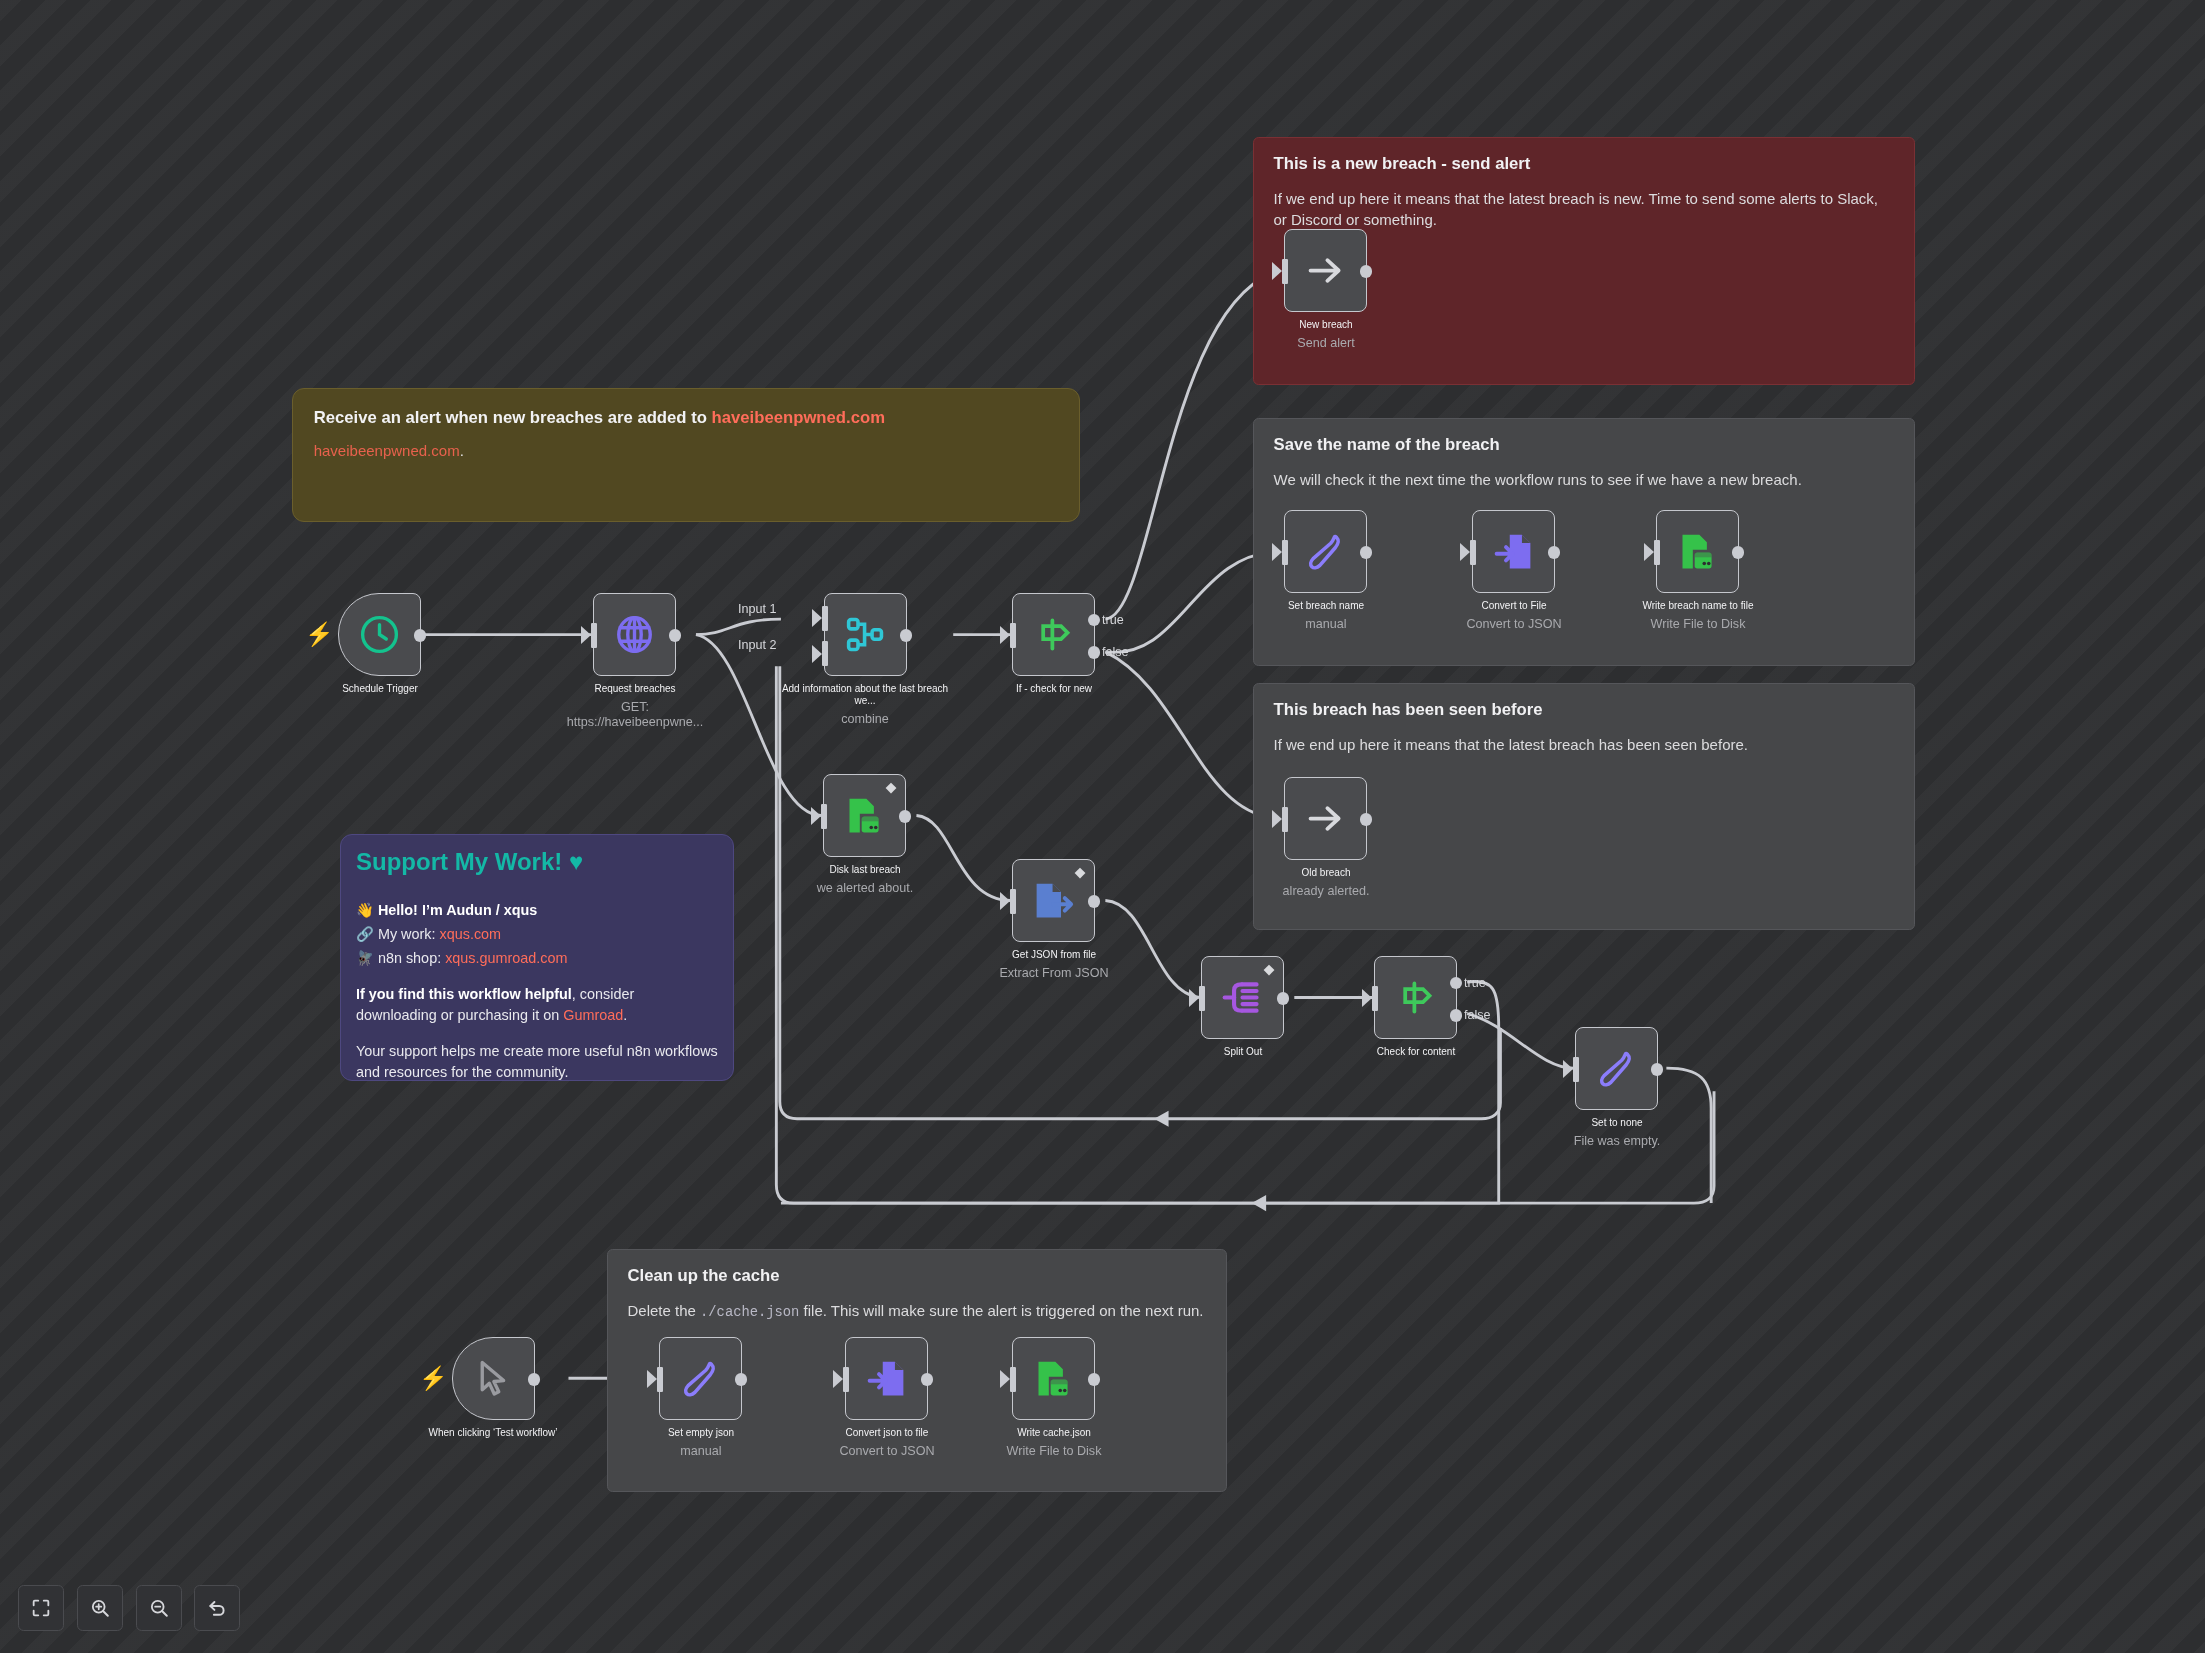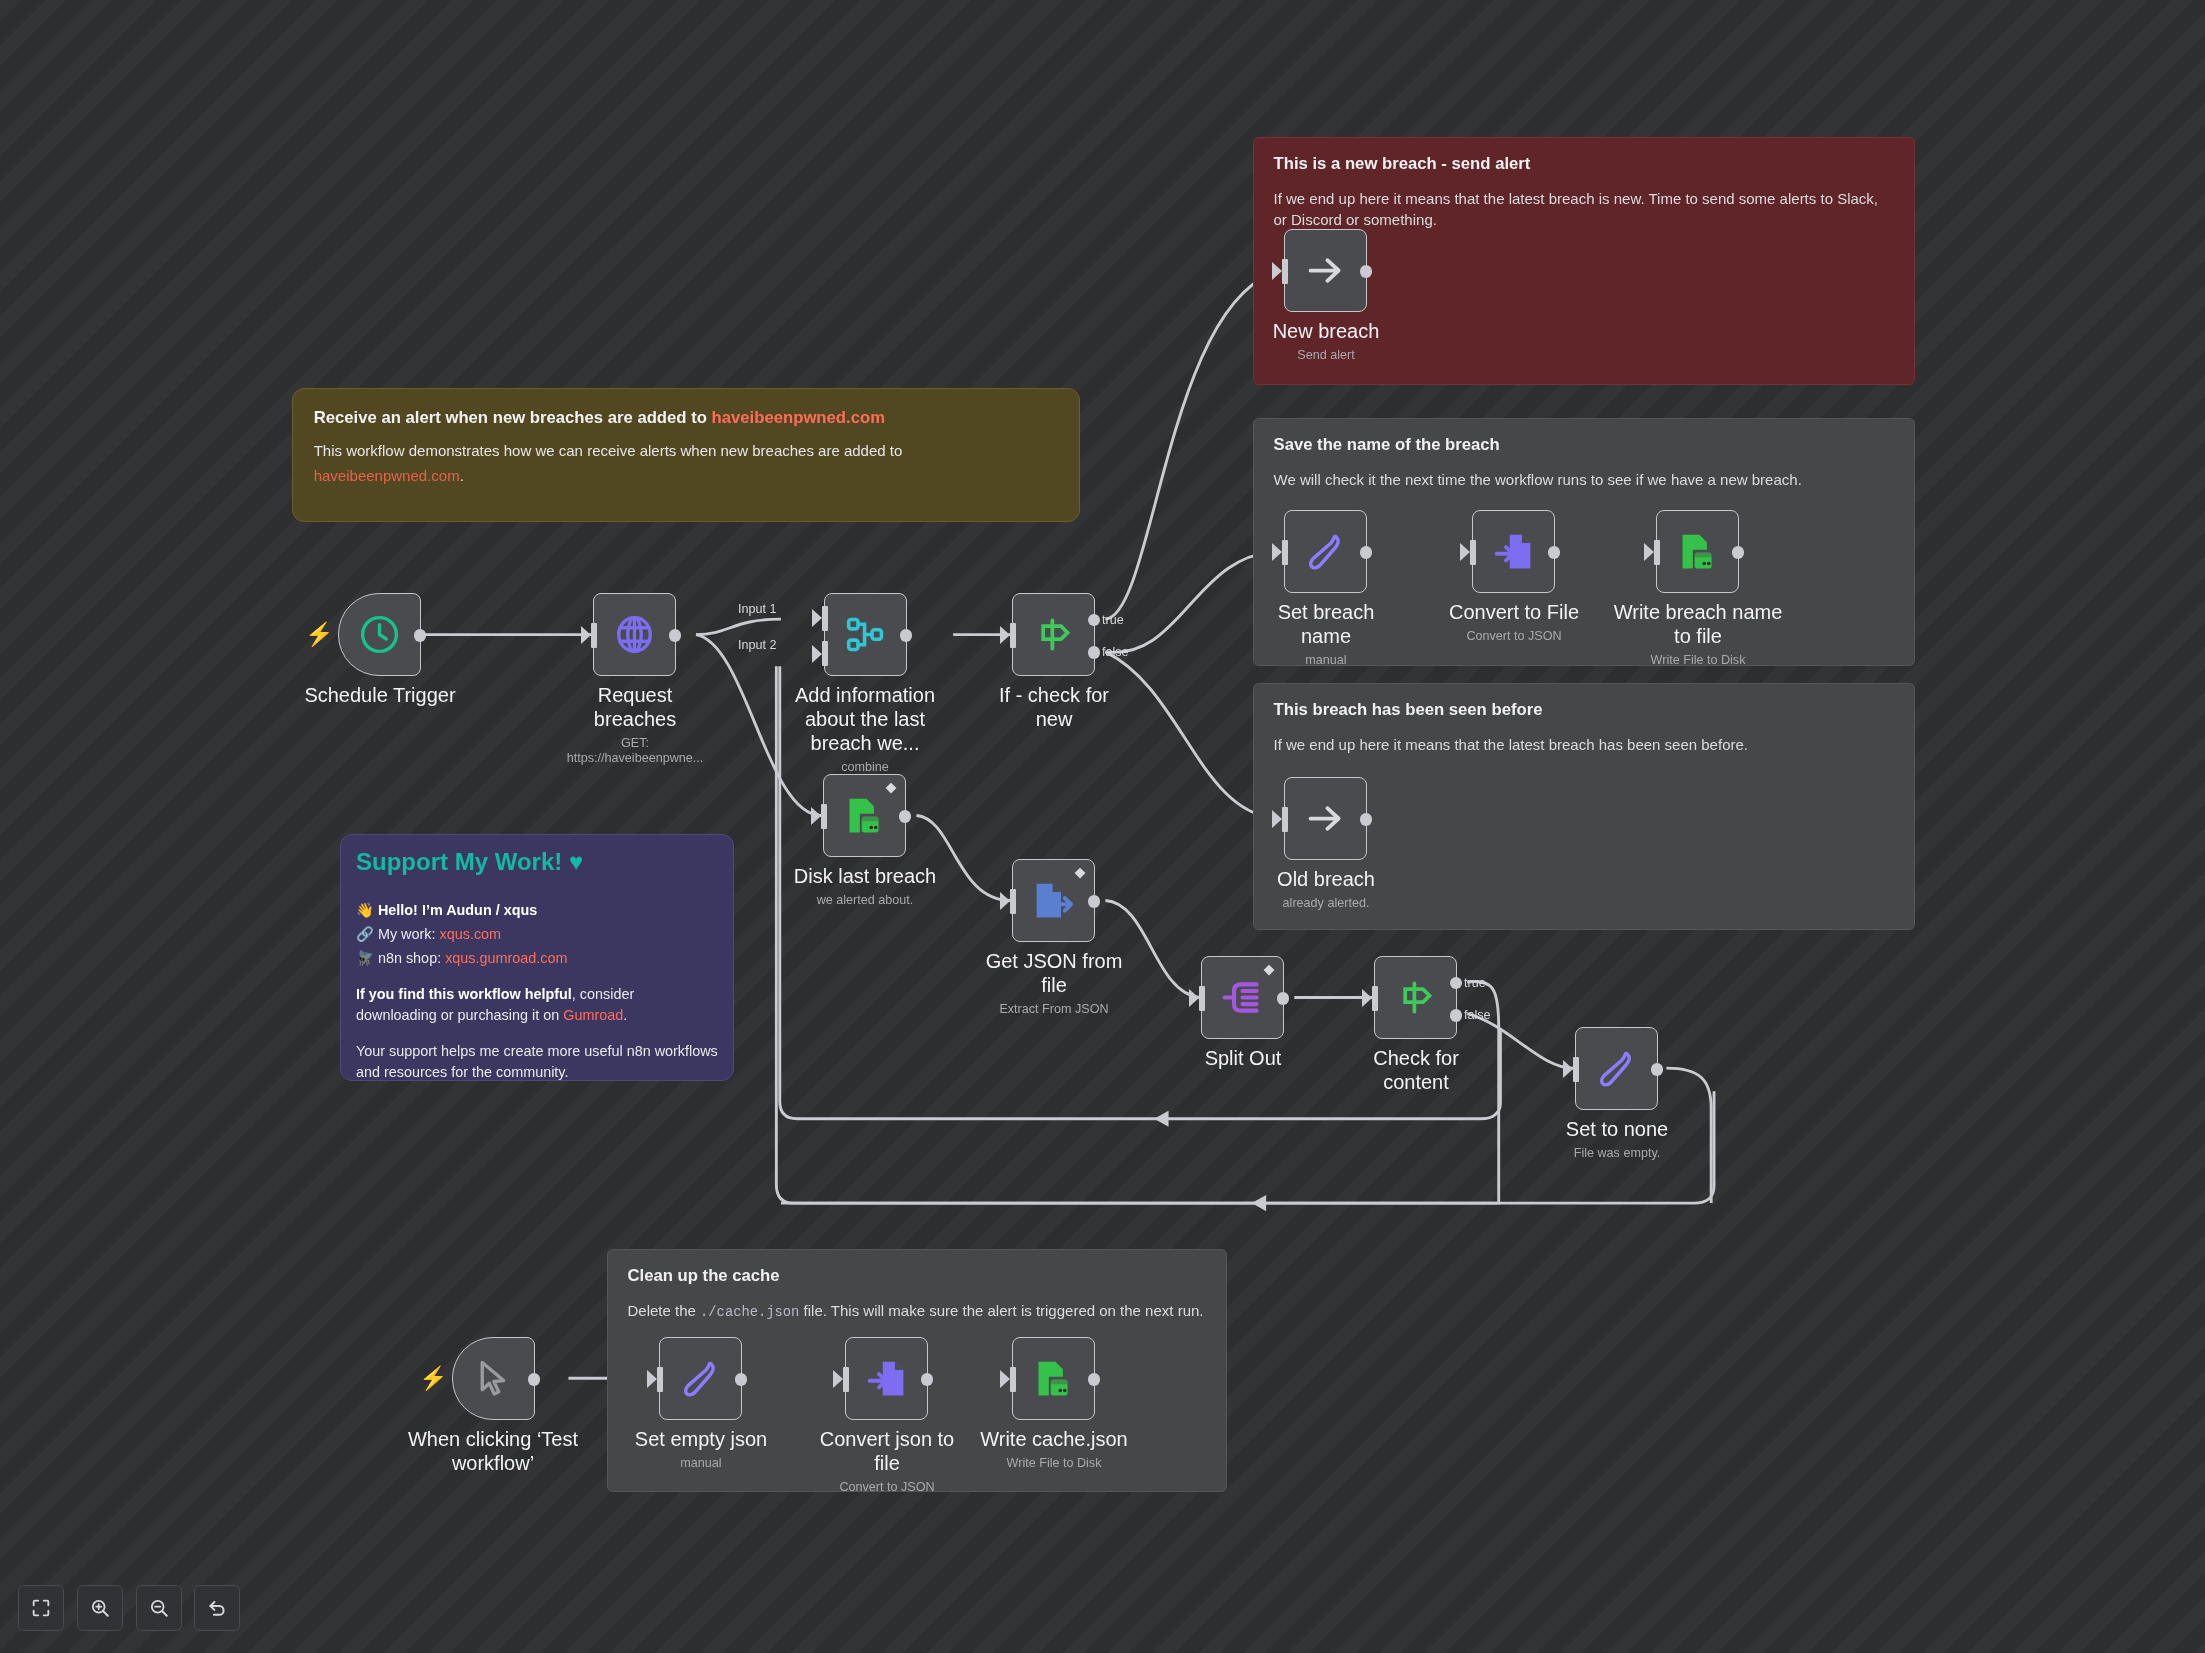--- a/index.html
+++ b/index.html
@@ -127,21 +127,21 @@
   }
   .node .labels {
     position: absolute;
     top: 90px;
     left: -34px;
     width: 152px;
     text-align: center;
     pointer-events: none;
   }
   .node .n-name {
-    font-size: 20px; color: #f3f3f5; line-height: 1.2;
+    font-size: 10px; color: #f3f3f5; line-height: 1.2;
   }
   .node .n-sub {
     font-size: 12.6px; color: #a9aaae; margin-top: 5.2px; line-height: 1.2;
   }
   .port {
     position: absolute;
     width: 12.6px; height: 12.6px;
     background: #c9cbd1;
     border-radius: 50%;
     top: 35px;
@@ -257,21 +257,20 @@
       <polygon points="2010,1948 2035,1934 2035,1962" transform="translate(0,0)"></polygon>
       <polygon points="2180,2095 2205,2081 2205,2109"></polygon>
     </g>
   </svg>
 
   <div class="sticky" id="note-yellow">
     <div class="s-title">
       <span>Receive an alert when new breaches are added to </span><span class="lnk">haveibeenpwned.com</span>
     </div>
     <div class="s-body">
-      <p>This workflow demonstrates how we can receive alerts when new breaches are added to</p>
       <p><span class="lnk-soft">haveibeenpwned.com</span><span>.</span></p>
     </div>
   </div>
 
   <div class="sticky" id="note-purple">
     <div class="p-title">Support My Work! ♥</div>
     <div class="p-line"><b>👋 Hello! I’m Audun / xqus</b></div>
     <div class="p-line"><span>🔗 My work: </span><span class="lnk">xqus.com</span></div>
     <div class="p-line"><span>🪰 n8n shop: </span><span class="lnk">xqus.gumroad.com</span></div>
     <div class="p-block"><b>If you find this workflow helpful</b><span>, consider downloading or purchasing it on </span><span class="lnk">Gumroad</span><span>.</span></div>

